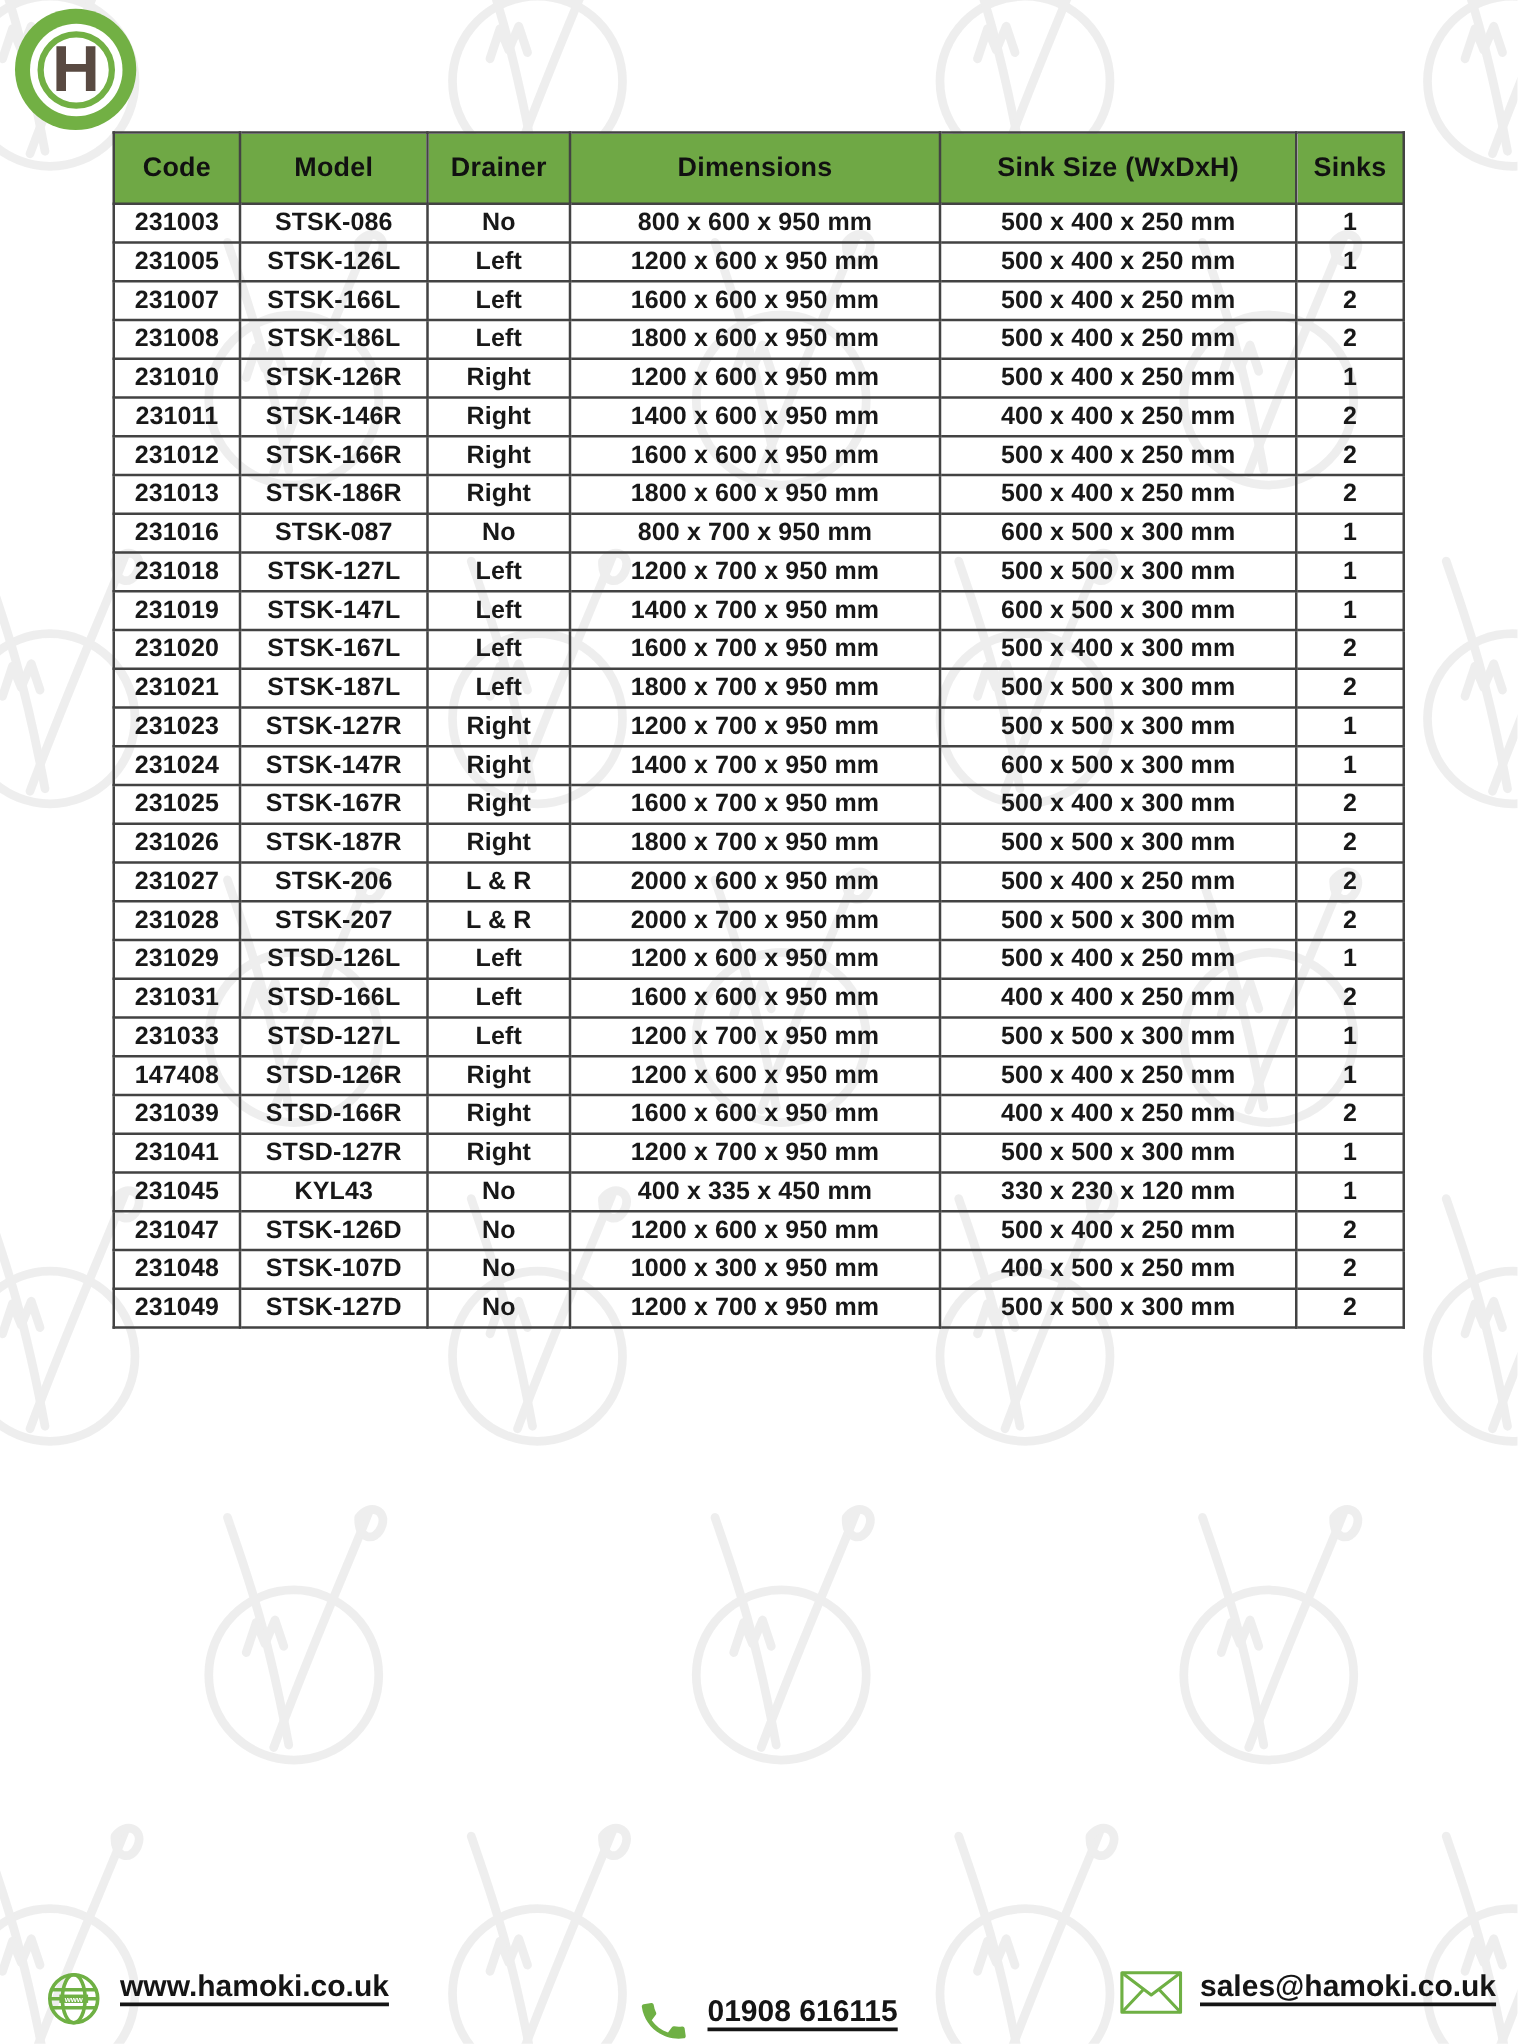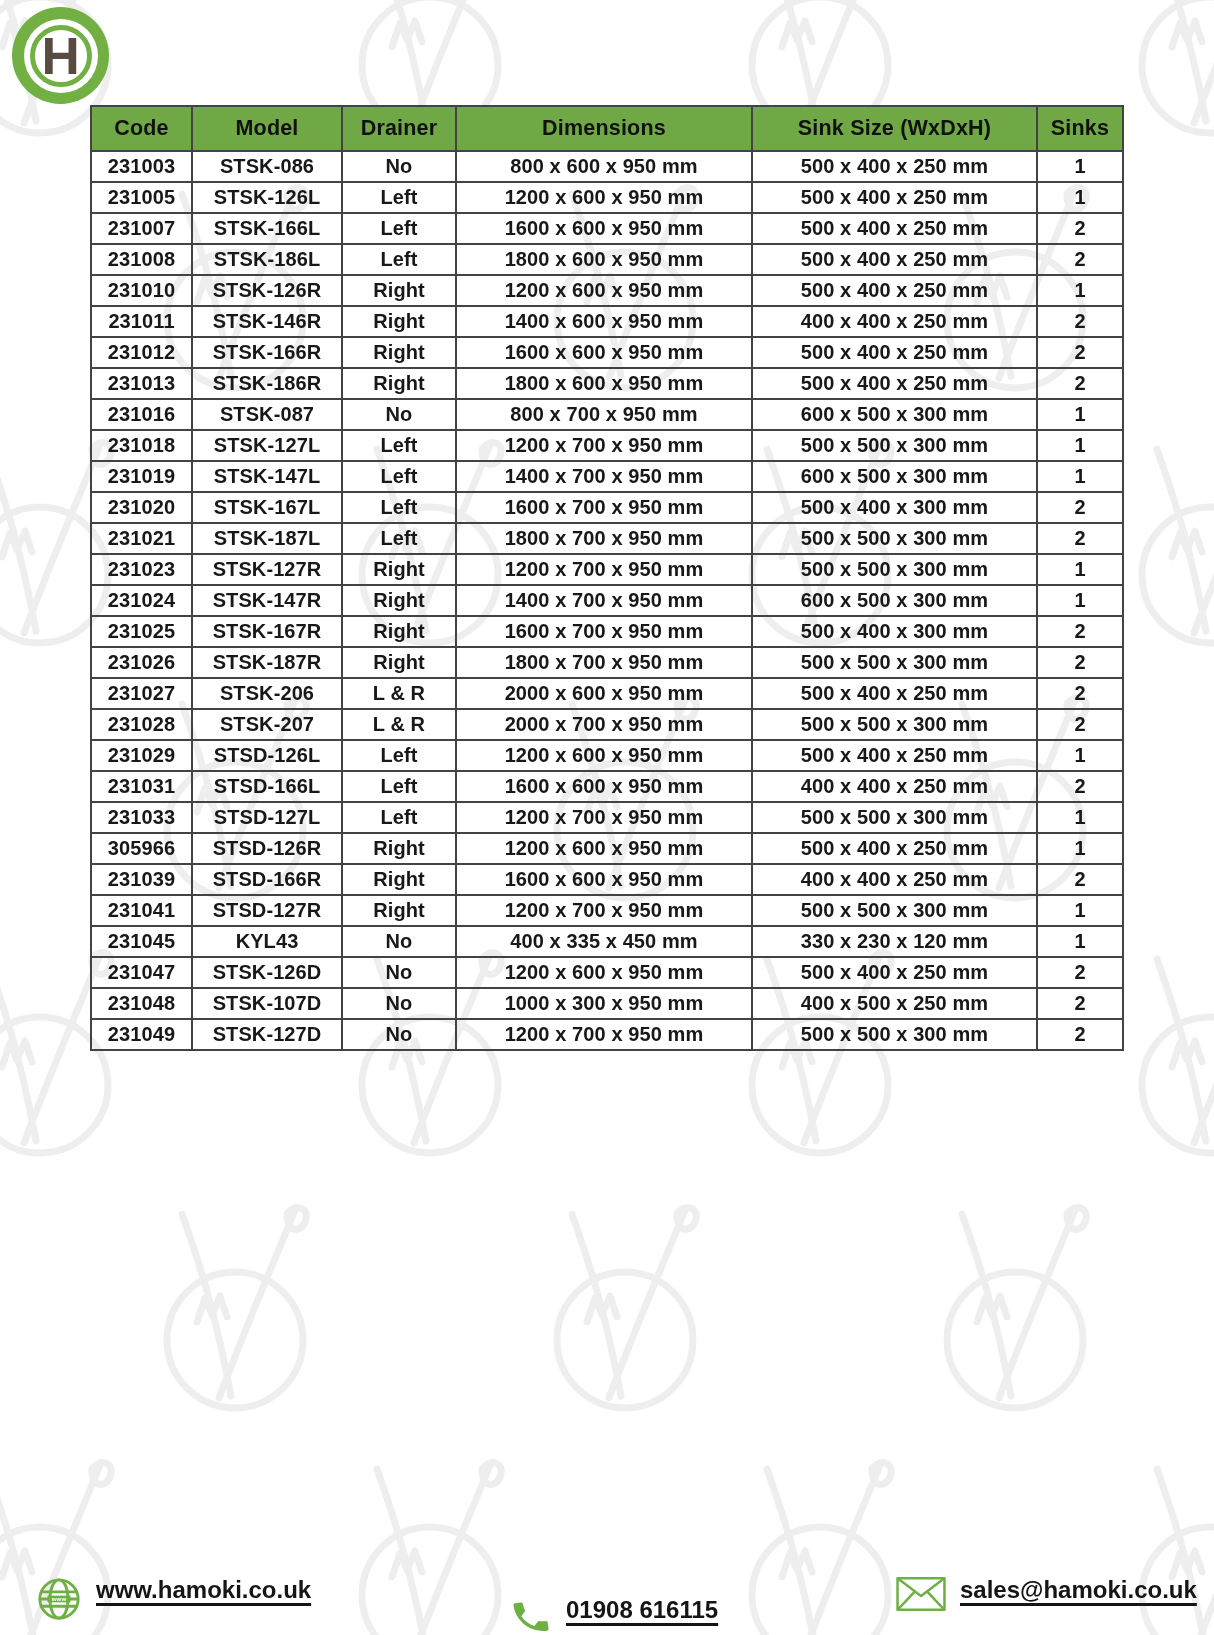--- a/index.html
+++ b/index.html
@@ -56,21 +56,21 @@
     width: 1032px;
   }
   table.spec th, table.spec td {
     border: 2px solid #434343;
     text-align: center;
     vertical-align: middle;
     padding: 0 2px;
     overflow: hidden;
     white-space: nowrap;
   }
-  table.spec thead tr { height: 45px; }
+  table.spec thead tr { height: 57px; }
   table.spec thead th {
     background: #6fa845;
     color: #111111;
     font-size: 21.5px;
     font-weight: bold;
     letter-spacing: 0.2px;
   }
   table.spec tbody tr { height: 31px; }
   table.spec tbody td {
     font-size: 20px;
@@ -337,21 +337,21 @@
         </tr>
         <tr>
           <td>231033</td>
           <td>STSD-127L</td>
           <td>Left</td>
           <td>1200 x 700 x 950 mm</td>
           <td>500 x 500 x 300 mm</td>
           <td>1</td>
         </tr>
         <tr>
-          <td>305966</td>
+          <td>147408</td>
           <td>STSD-126R</td>
           <td>Right</td>
           <td>1200 x 600 x 950 mm</td>
           <td>500 x 400 x 250 mm</td>
           <td>1</td>
         </tr>
         <tr>
           <td>231039</td>
           <td>STSD-166R</td>
           <td>Right</td>

